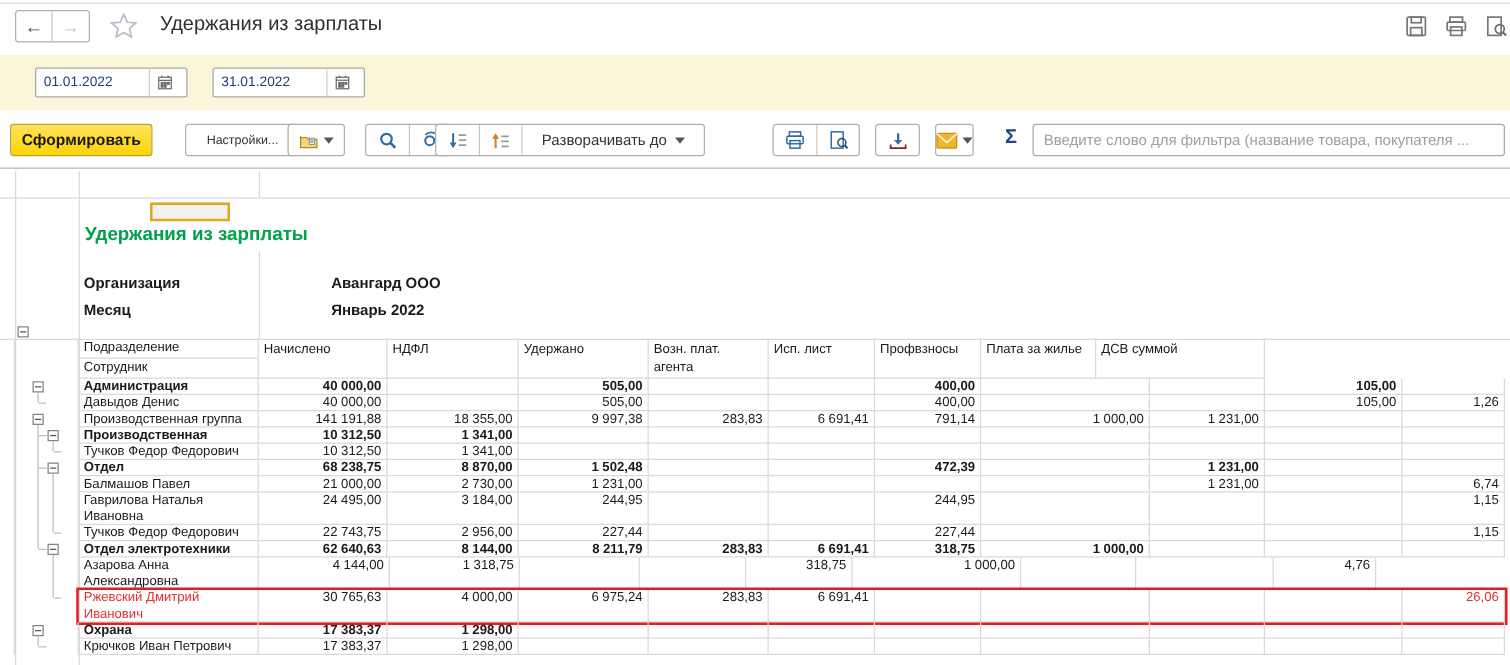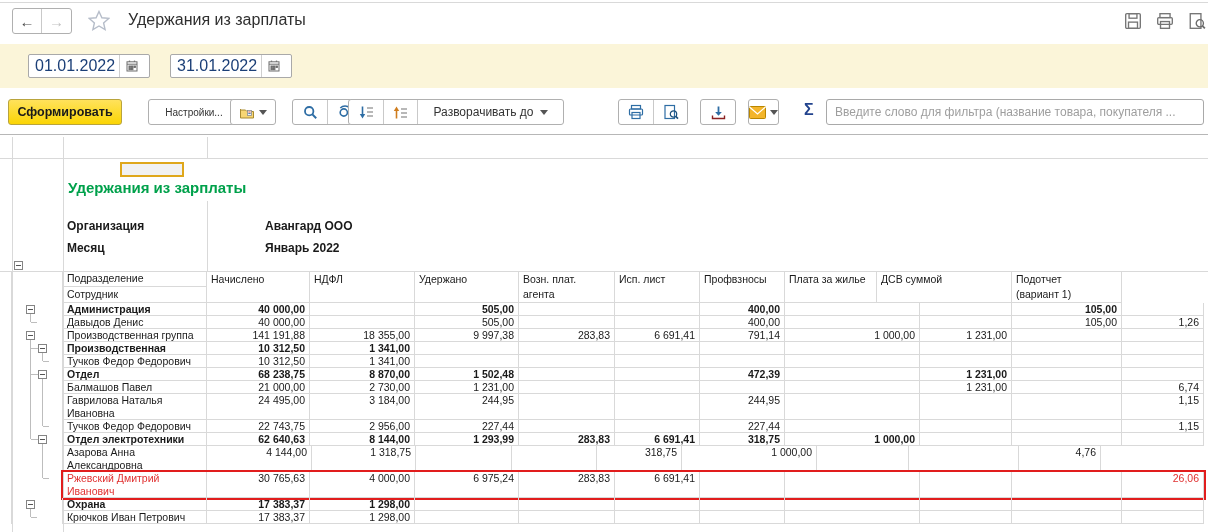--- a/index.html
+++ b/index.html
@@ -13,21 +13,21 @@
   .navbtn { width:29px; display:flex; align-items:center; justify-content:center; font-size:15px; font-weight:bold; cursor:pointer; }
   .navbtn.back { color:#4a4a4a; border-right:1px solid #c9c9c9; }
   .navbtn.fwd  { color:#c2c2c2; }
   #star { left:88px; top:10px; }
   #pagetitle { left:128px; top:11px; font-size:16px; color:#2f2f2f; }
   .topicons { top:12px; display:flex; gap:14px; }
 
   
   #filterbar { left:0; top:44px; width:1208px; height:44px; background:#fbf5d9; }
   .fld { position:absolute; background:#fff; border:1px solid #a9a9a9; border-radius:2px; height:24px; display:flex; align-items:center; }
-  .fld input { border:none; outline:none; background:transparent; font-family:inherit; font-size:16px; color:#1b3f77; padding-left:6px; width:90px; }
+  .fld input { border:none; outline:none; background:transparent; font-family:inherit; font-size:11px; color:#1b3f77; padding-left:6px; width:90px; }
   .calbtn { width:24px; height:100%; display:flex; align-items:center; justify-content:center; border-left:1px solid #cfcfcf; cursor:pointer; }
   #dash { left:158px; top:58px; font-size:13px; color:#333; }
   #ellipsisbtn { left:257px; top:54px; width:34px; height:24px; }
   .btn { display:flex; align-items:center; justify-content:center; border:1px solid #b0b0b0; border-radius:3px; background:#fff; font-size:10px; color:#333; cursor:pointer; }
   #orgcheck { left:380px; top:58px; width:14px; height:14px; background:#fff; border:1px solid #8f8f8f; border-radius:2px; display:flex; align-items:center; justify-content:center; cursor:pointer; }
   #orglabel { left:402px; top:58px; font-size:12.5px; color:#40628a; }
   #orgcombo { left:490px; top:54px; width:390px; }
   #orgcombo input { width:366px; color:#1a1a1a; }
   .dropbtn { width:21px; height:100%; display:flex; align-items:center; justify-content:center; border-left:1px solid #b9b9b9; cursor:pointer; }
   .caret { width:0; height:0; border-left:4px solid transparent; border-right:4px solid transparent; border-top:5px solid #555; display:inline-block; }
@@ -305,22 +305,20 @@
     <div id="hcols">
         <div class="hcell" style="width: 103px;">Начислено</div>
         <div class="hcell" style="width: 105px;">НДФЛ</div>
         <div class="hcell" style="width: 104px;">Удержано</div>
         <div class="hcell" style="width: 96px;">Возн. плат.
 агента</div>
         <div class="hcell" style="width: 85px;">Исп. лист</div>
         <div class="hcell" style="width: 85px;">Профвзносы</div>
         <div class="hcell" style="width: 92px;">Плата за жилье</div>
         <div class="hcell" style="width: 135px;">ДСВ суммой</div>
-        <div class="hcell" style="width: 110px;">Подотчет
-(вариант 1)</div>
       </div>
   </div>
 
   <div class="abs" id="rows">
       <div class="row grp" style="height: 13px;">
         <div class="m0"></div>
         <div class="m1"></div>
         <div class="cells">
           <div class="cell name" style="width: 144px;">Администрация</div>
           <div class="cell" style="width: 103px;">40 000,00</div>
@@ -471,21 +469,21 @@
           <div class="cell" style="width: 82px;">1,15</div>
         </div>
       </div>
       <div class="row grp" style="height: 13px;">
         <div class="m0"></div>
         <div class="m1"></div>
         <div class="cells">
           <div class="cell name" style="width: 144px;">Отдел электротехники</div>
           <div class="cell" style="width: 103px;">62 640,63</div>
           <div class="cell" style="width: 105px;">8 144,00</div>
-          <div class="cell" style="width: 104px;">1 293,99</div>
+          <div class="cell" style="width: 104px;">8 211,79</div>
           <div class="cell" style="width: 96px;">283,83</div>
           <div class="cell" style="width: 85px;">6 691,41</div>
           <div class="cell" style="width: 85px;">318,75</div>
           <div class="cell" style="width: 135px;">1 000,00</div>
           <div class="cell" style="width: 92px;"></div>
           <div class="cell" style="width: 110px;"></div>
           <div class="cell" style="width: 82px;"></div>
         </div>
       </div>
       <div class="row" style="height: 26px;">

